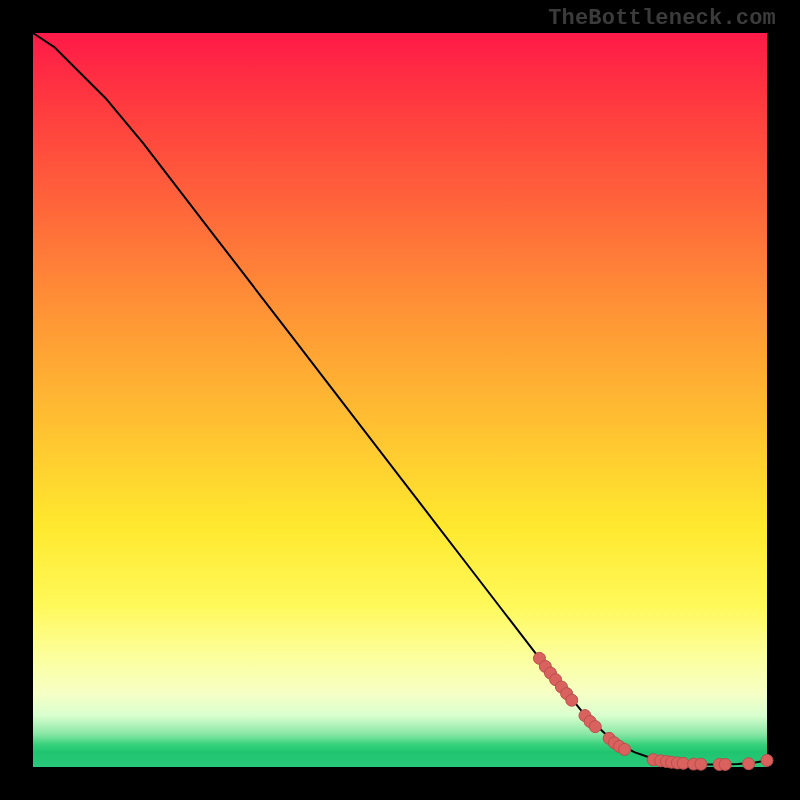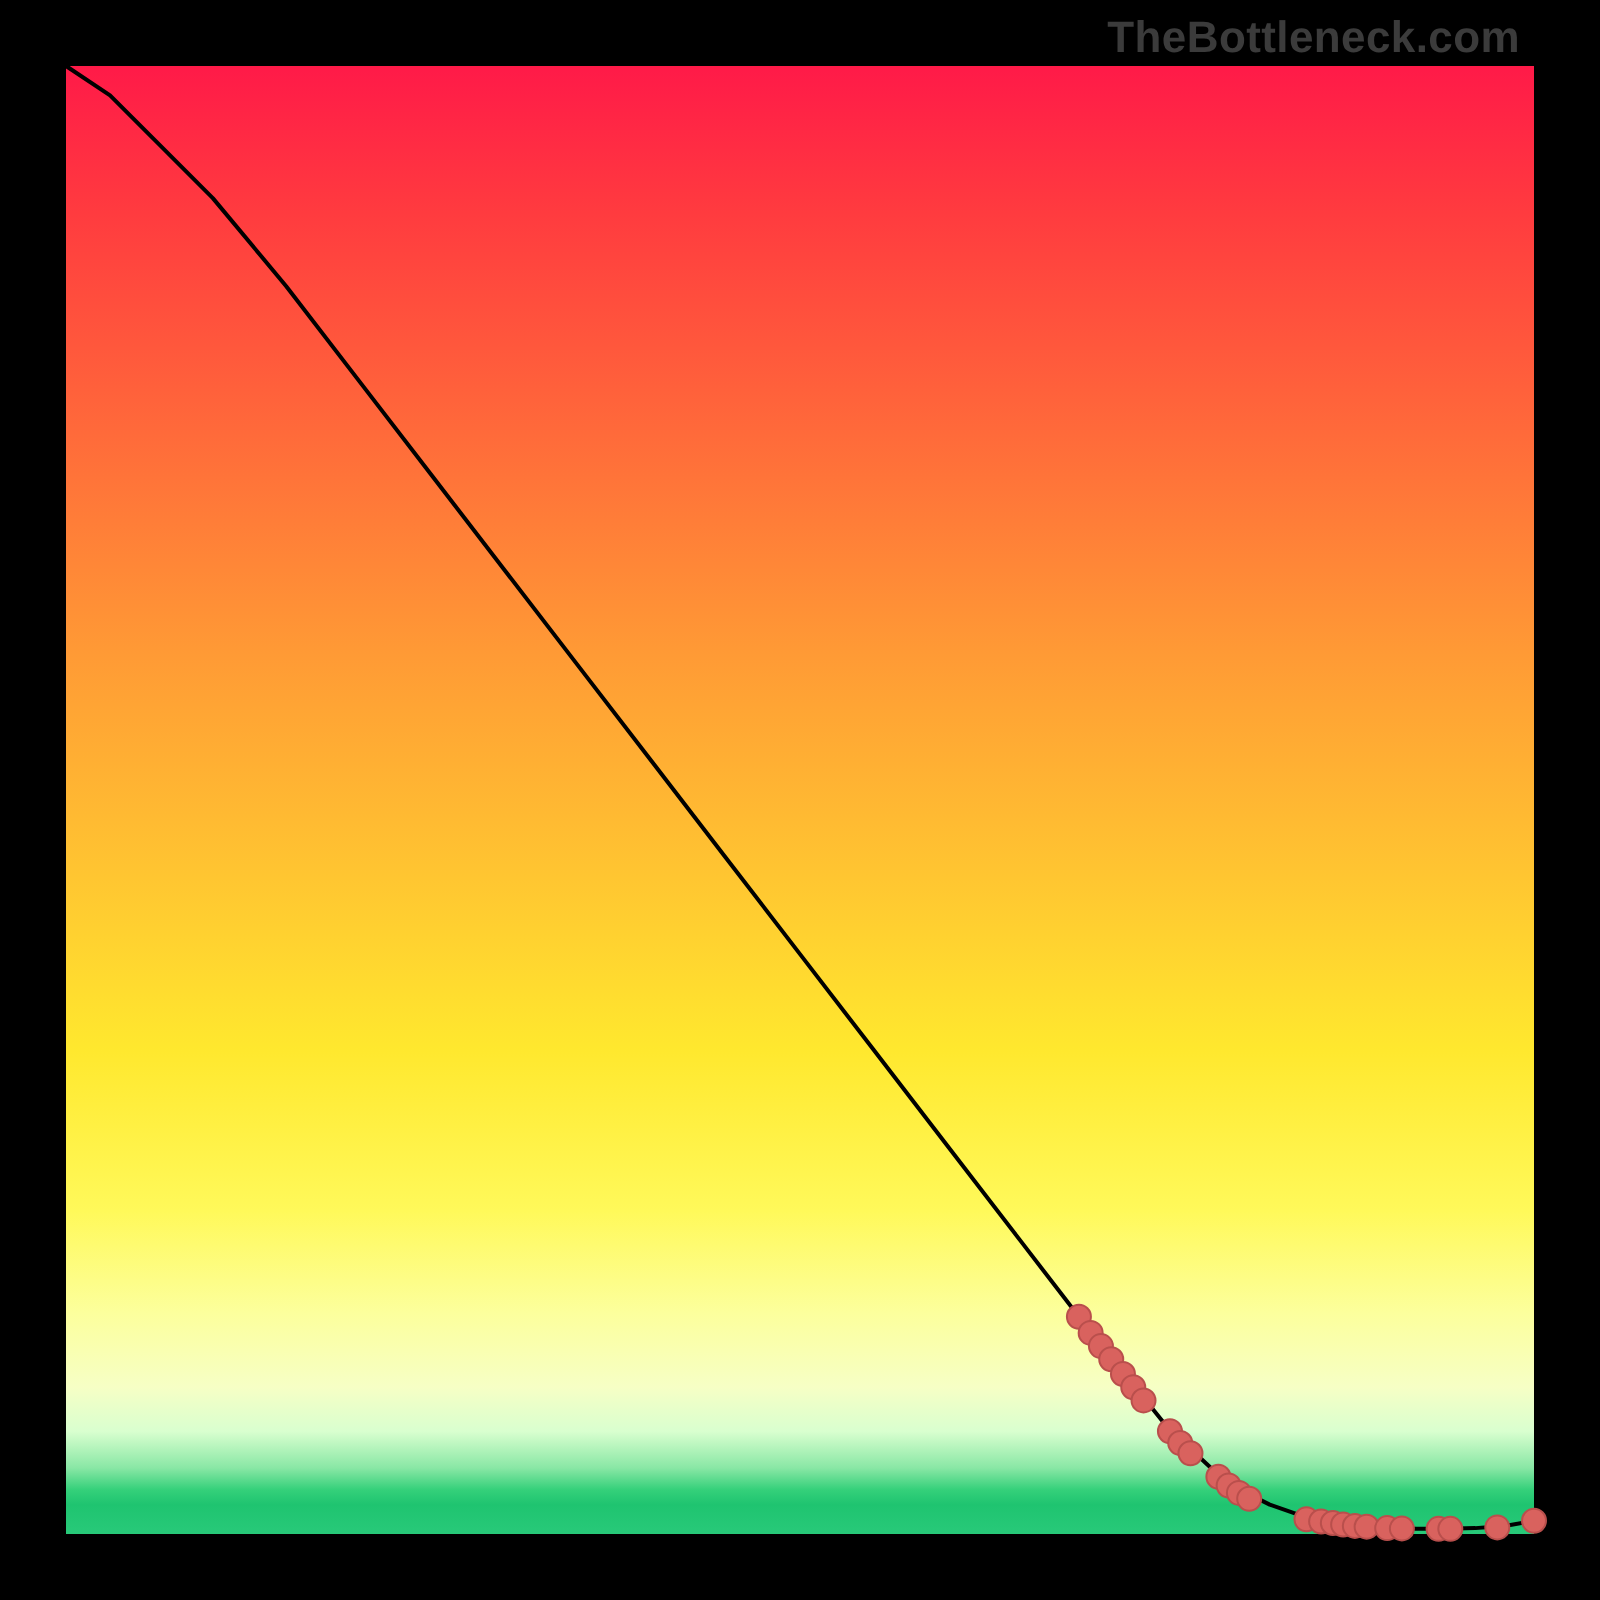--- a/index.html
+++ b/index.html
@@ -38,26 +38,27 @@
       #d9ffcf 93%,
       #89e7a5 95.5%,
       #34d07a 97%,
       #1fc470 98%,
       #28c979 100%
     );
   }
   .watermark {
     position: absolute;
     top: 6px;
-    right: 40px;
+    right: 24px;
     color: #3b3b3b;
     font-size: 22px;
     font-weight: 600;
     letter-spacing: 0.2px;
     user-select: none;
+    font-family: Liberation Mono, monospace;
   }
   svg.curve {
     position: absolute;
     left: 0;
     top: 0;
     width: 734px;
     height: 734px;
     overflow: visible;
   }
   .line-path {

